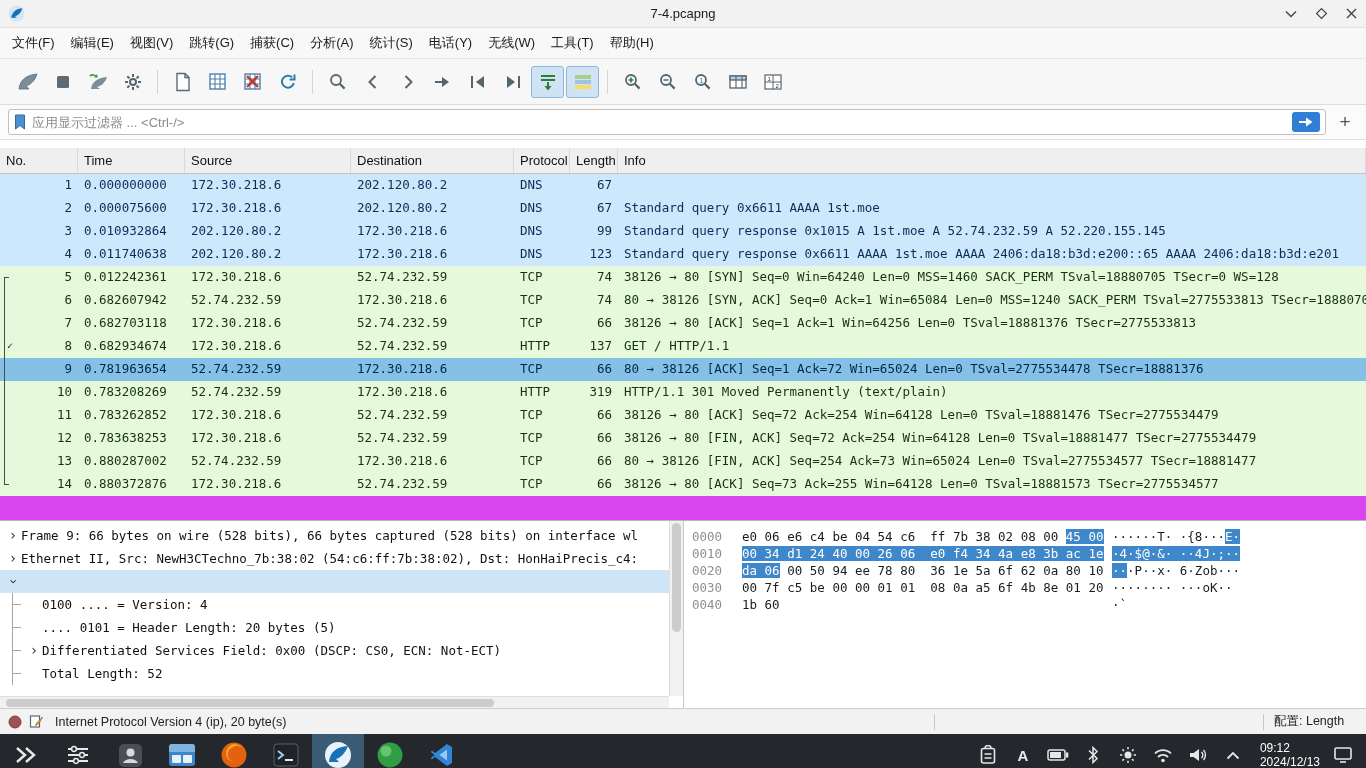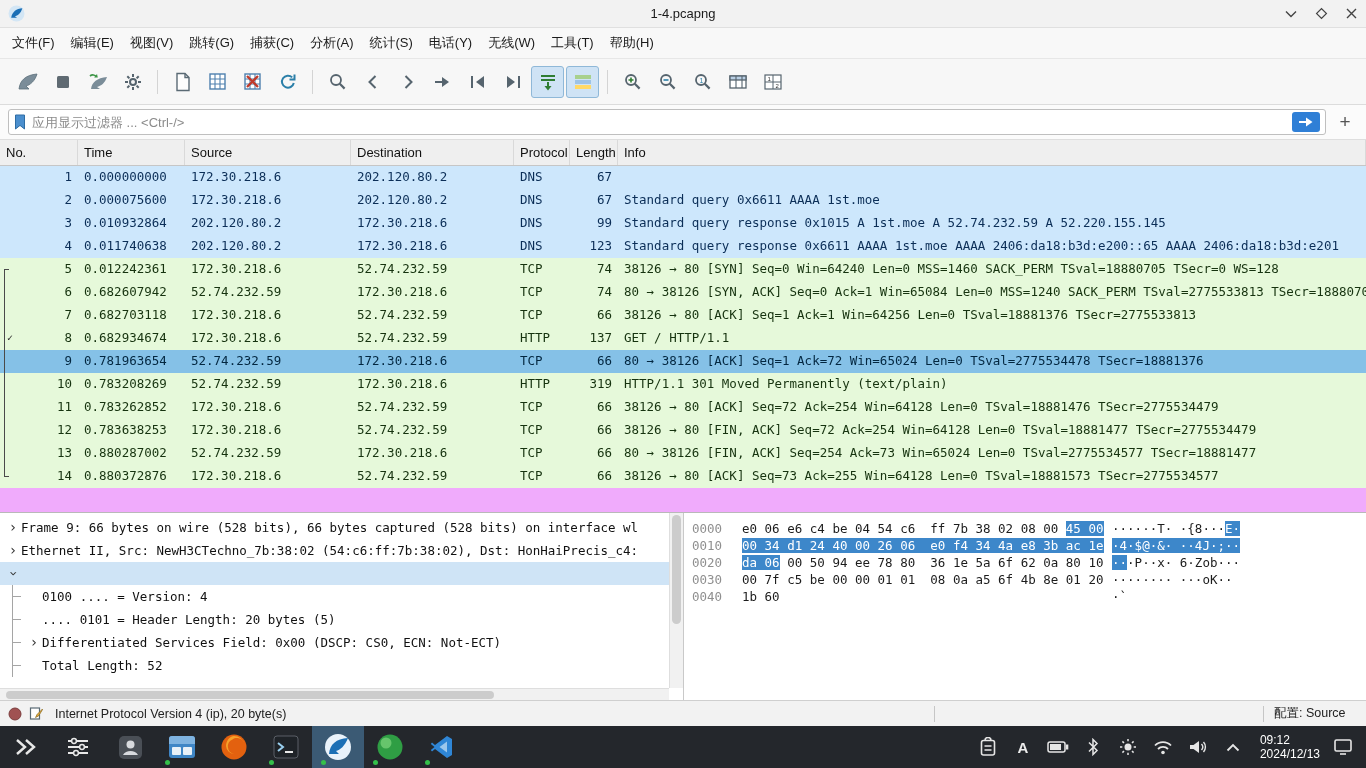--- a/index.html
+++ b/index.html
@@ -29,21 +29,21 @@
   
   .filterbar{height:35px;background:#fbfbfb;border-bottom:1px solid #dedede;display:flex;align-items:center;padding:0 8px;flex:none;}
   .filter-input{flex:1;height:26px;background:#fff;border:1px solid #bfbfbf;border-radius:3px;display:flex;align-items:center;padding:0 5px;}
   .f-icon{display:flex;align-items:center;margin-right:6px;}
   .filter-input input{flex:1;border:none;outline:none;font-size:13px;color:#222;background:transparent;font-family:"Liberation Sans","DejaVu Sans",sans-serif;}
   .filter-input input::placeholder{color:#8b8b8b;opacity:1;}
   .filter-apply{width:28px;height:20px;background:var(--accent,#2f7fd6);border-radius:3px;display:flex;align-items:center;justify-content:center;margin-left:4px;}
   .filter-add{width:26px;text-align:center;font-size:19px;color:#555;margin-left:6px;}
 
   
-  .packet-area{height:372px;background:#f0abfc;overflow:hidden;flex:none;}
+  .packet-area{height:372px;background:#d946ef;overflow:hidden;flex:none;margin-top:8px;}
   .phead{display:grid;grid-template-columns:78px 107px 166px 163px 56px 48px 1fr;height:26px;background:#efefef;border-bottom:1px solid #c6c6c6;font-size:13px;color:#111;align-items:center;}
   .phead .hcell{padding:0 6px;border-right:1px solid #d9d9d9;overflow:hidden;white-space:nowrap;height:100%;display:flex;align-items:center;}
   .prow{display:grid;grid-template-columns:78px 107px 166px 163px 56px 48px 1fr;height:23px;line-height:22px;font-size:12.5px;white-space:nowrap;position:relative;font-family:"DejaVu Sans Mono","Liberation Mono",monospace;}
   .prow span{overflow:hidden;padding:0 6px;}
   .prow .c-no,.prow .c-len{text-align:right;}
   .prow.dns{background:var(--dns-row,#cde7fc);color:var(--dns-text,#0b2e57);}
   .prow.tcp{background:var(--tcp-row,#e6f9da);color:var(--tcp-text,#16330f);}
   .prow.selected{background:var(--selected-row,#85c1e7);color:var(--selected-text,#032740);}
   .prow.bracket::before{content:"";position:absolute;left:4px;top:0;bottom:0;width:1px;background:#4a4a4a;}
   .prow.bracket-start::before{top:11px;}
@@ -100,21 +100,21 @@
 
 <div class="screen">
 
   <div class="titlebar">
     <span class="tb-logo">
         <svg width="17" height="17" viewBox="0 0 16 16">
           <circle cx="8" cy="8" r="7.5" fill="#d3e6f5"></circle>
           <path d="M3 12 C4 6 8 3.5 13.5 3 C12 8 9 10 6.5 10.6 L8.5 12 Z" fill="#1b6fb5"></path>
         </svg>
       </span>
-    <span class="tb-title">1-4.pcapng</span>
+    <span class="tb-title">7-4.pcapng</span>
     <div class="win-controls">
         <button class="win-btn">
           <span style="display: flex; align-items: center;">
             <svg width="12" height="8">
               <path d="M1 1.5 l5 5 5 -5" fill="none" stroke="#444" stroke-width="1.4"></path>
             </svg>
           </span>
         </button>
         <button class="win-btn">
           <span style="display: flex; align-items: center;">
@@ -545,21 +545,21 @@
     <span class="sb-icon">
         <svg width="15" height="15" viewBox="0 0 15 15">
           <rect x="1.5" y="2" width="9" height="11" fill="#fff" stroke="#5a6a74" stroke-width="1.2"></rect>
           <path d="M13.5 3 L8 8.5 l-1.5 3 3 -1.5 L13 4.5 Z" fill="#e0a93e" stroke="#8a6a20" stroke-width="0.7"></path>
         </svg>
       </span>
     <span class="sb-left">Internet Protocol Version 4 (ip), 20 byte(s)</span>
     <span class="sb-sep"></span>
     <span class="sb-mid">分组: 14</span>
     <span class="sb-sep"></span>
-    <span class="sb-right">配置: Source</span>
+    <span class="sb-right">配置: Length</span>
   </div>
 
   <div class="taskbar">
     <div class="tb-apps">
         <div class="tb-app">
           <span style="display: flex; align-items: center;">
             <svg width="26" height="20" viewBox="0 0 26 20">
               <path d="M4 3 l8 7 -8 7" fill="none" stroke="#e8e8e8" stroke-width="2.4"></path>
               <path d="M13 3 l8 7 -8 7" fill="none" stroke="#e8e8e8" stroke-width="2.4"></path>
             </svg>

